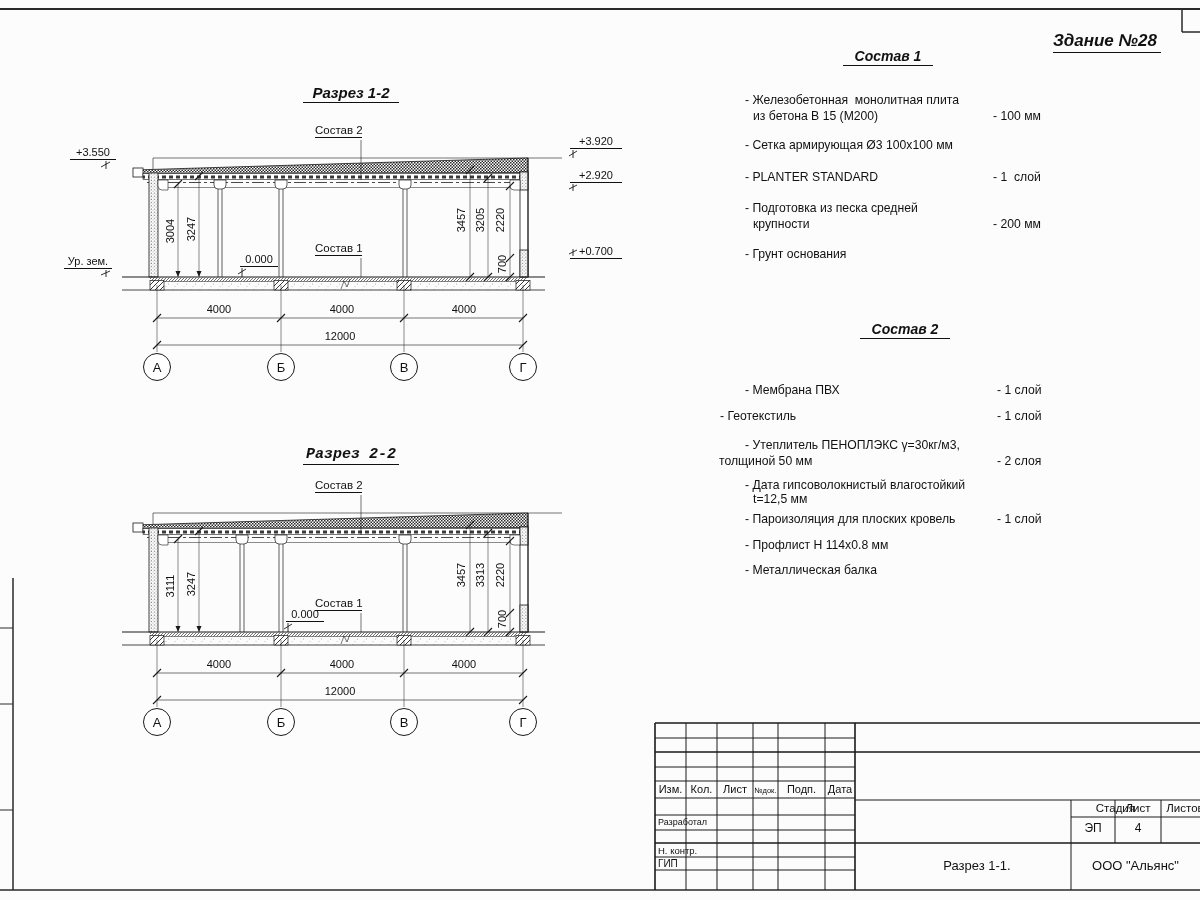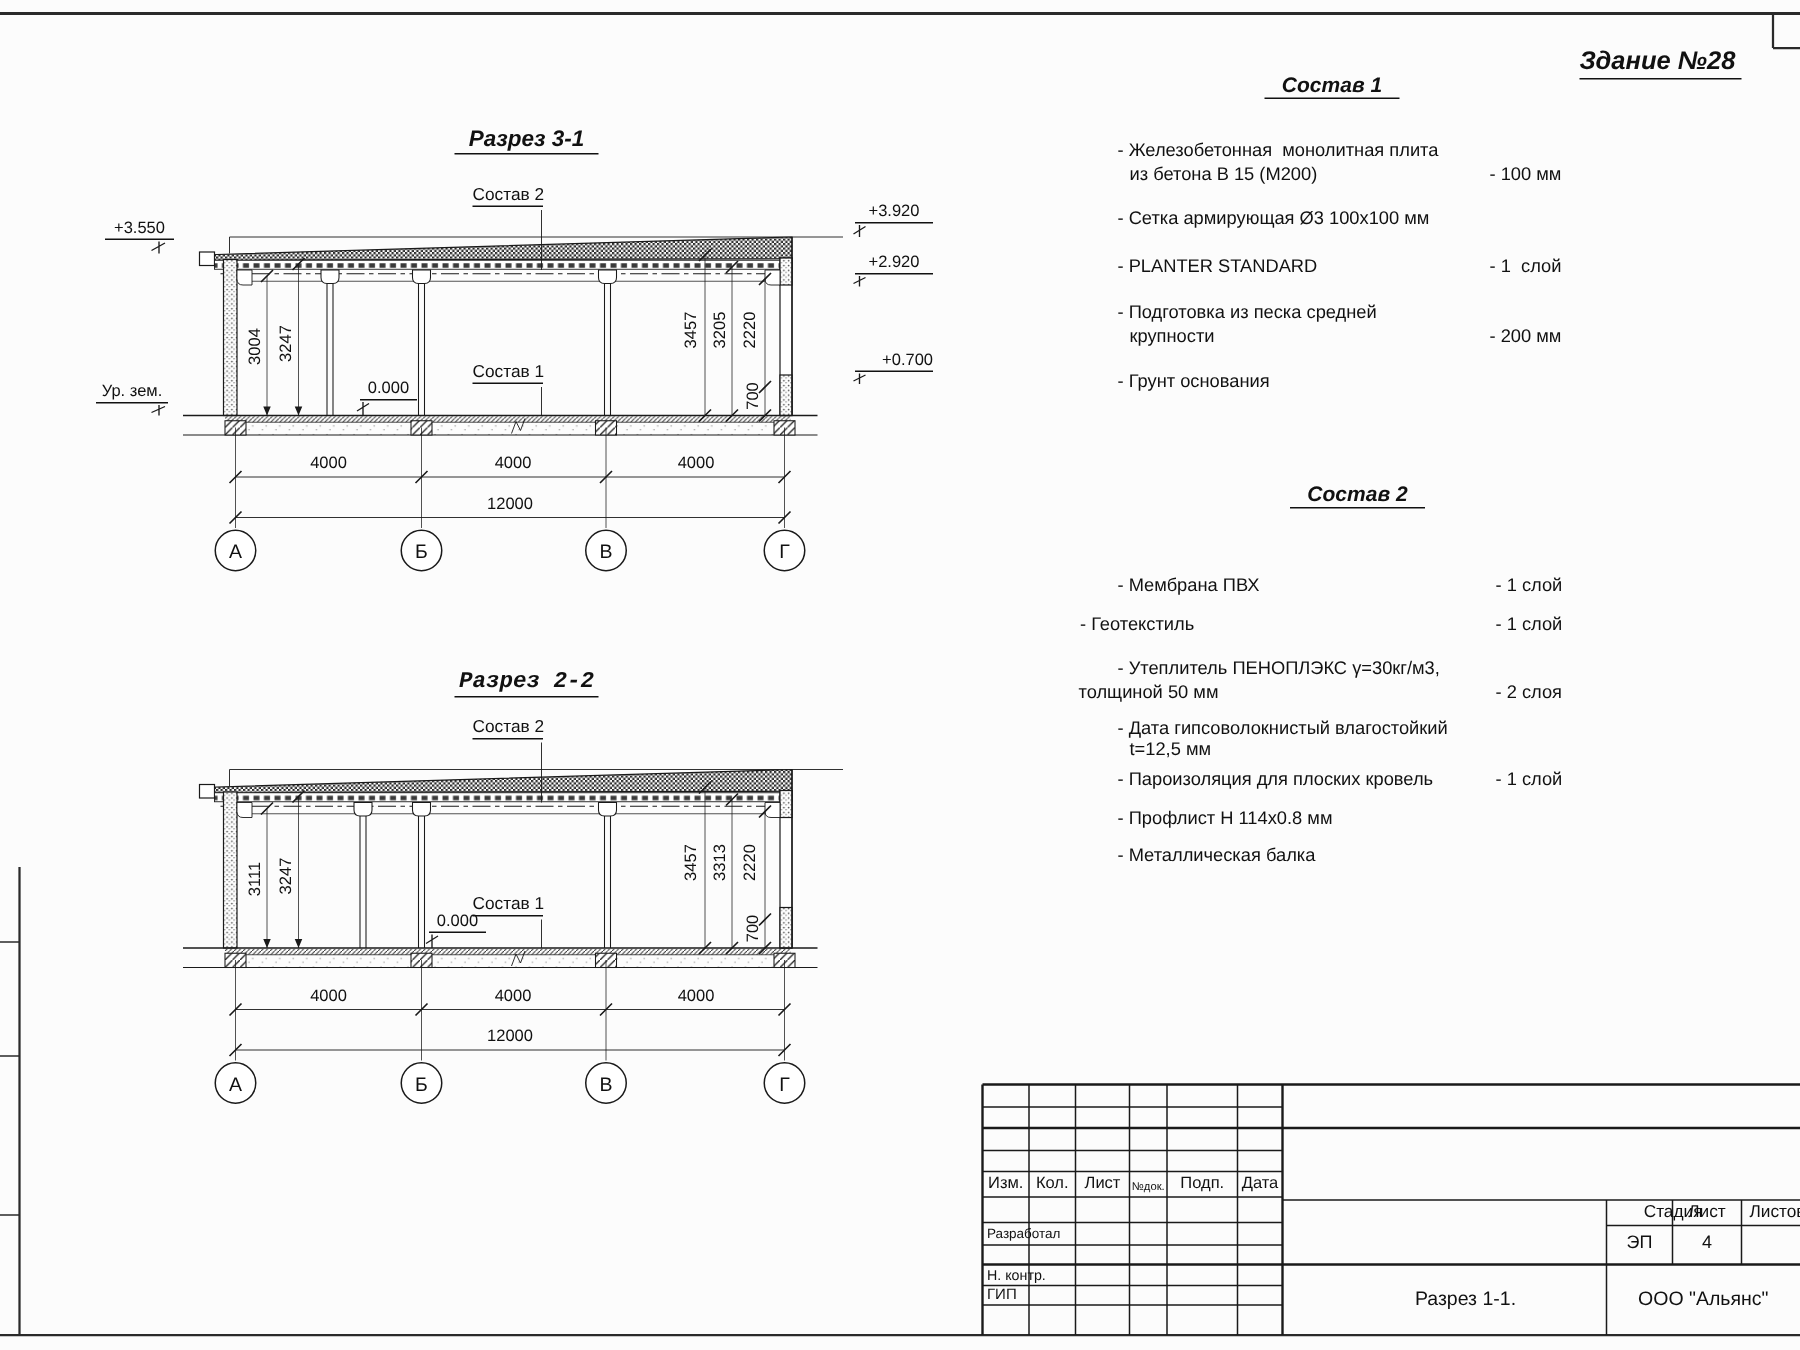--- a/index.html
+++ b/index.html
@@ -160,29 +160,29 @@
     <path d="M855,800 H1200 M1071,817 H1200"></path>
     <path d="M655,723 V890" stroke-width="1.6"></path>
     <path d="M686,723 V890 M717,723 V890 M753,723 V890 M778,723 V890 M825,723 V890"></path>
     <path d="M855,723 V890" stroke-width="1.6"></path>
     <path d="M1071,800 V890 M1115,800 V843 M1161,800 V843"></path>
   </g>
 </svg>
 
 <div class="t it bld-title ul" style="left:1053px;top:31px;width:108px;">Здание №28</div>
 
-<div class="t it sec-title ul c" style="left:303px;top:84px;width:96px;">Разрез 3-1</div>
+<div class="t it sec-title ul c" style="left:303px;top:84px;width:96px;">Разрез 1-2</div>
 <div class="t lbl ul c" style="left:315px;top:124px;width:47px;">Состав 2</div>
 <div class="t lbl ul c" style="left:315px;top:242px;width:47px;">Состав 1</div>
 <div class="t dim ul c" style="left:240px;top:253px;width:38px;">0.000</div>
 <div class="t dim ul c" style="left:64px;top:255px;width:48px;">Ур. зем.</div>
 <div class="t dim ul c" style="left:70px;top:146px;width:46px;">+3.550</div>
 <div class="t dim ul c" style="left:570px;top:135px;width:52px;">+3.920</div>
 <div class="t dim ul c" style="left:570px;top:169px;width:52px;">+2.920</div>
-<div class="t dim ul c" style="left:570px;top:234px;width:52px;text-align:right;">+0.700</div>
+<div class="t dim ul c" style="left:570px;top:245px;width:52px;">+0.700</div>
 <div class="t vdim" style="left:141px;top:224px;">3004</div>
 <div class="t vdim" style="left:162px;top:222px;">3247</div>
 <div class="t vdim" style="left:432px;top:213px;">3457</div>
 <div class="t vdim" style="left:451px;top:213px;">3205</div>
 <div class="t vdim" style="left:471px;top:213px;">2220</div>
 <div class="t vdim" style="left:473px;top:257px;">700</div>
 <div class="t dim c" style="left:199px;top:303px;width:40px;">4000</div>
 <div class="t dim c" style="left:322px;top:303px;width:40px;">4000</div>
 <div class="t dim c" style="left:444px;top:303px;width:40px;">4000</div>
 <div class="t dim c" style="left:320px;top:330px;width:40px;">12000</div>

